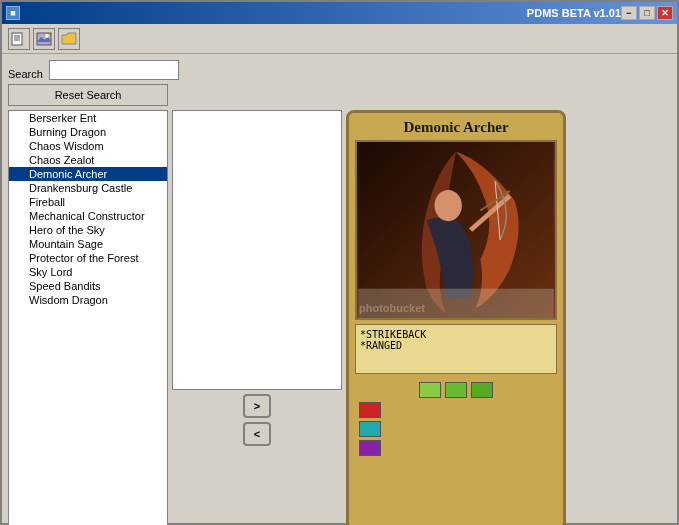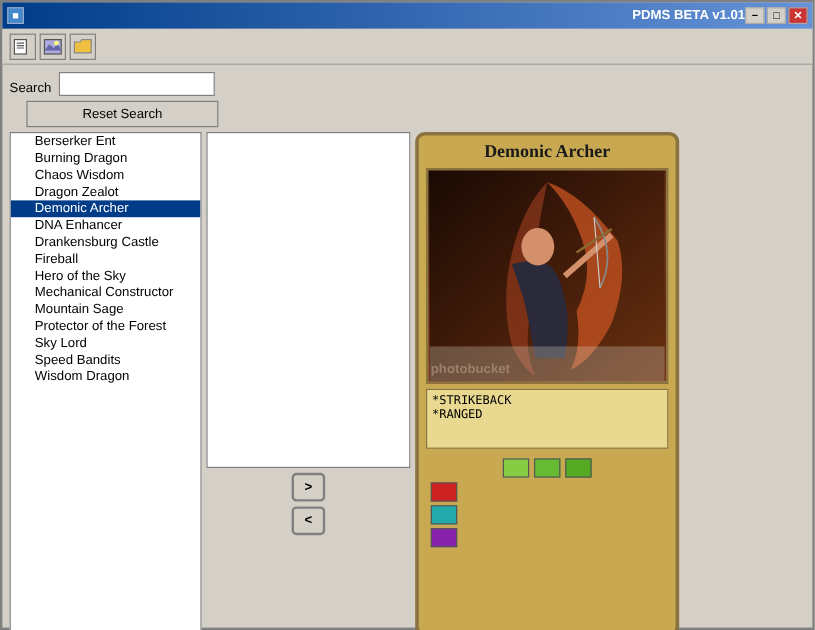--- a/index.html
+++ b/index.html
@@ -348,38 +348,37 @@
     </div>
   </div>
 
   <div class="content">
 
     <div class="search-row">
       <span class="search-label">Search</span>
       <input class="search-input" type="text" placeholder="" style="">
     </div>
 
-    <div style="margin-left:14px;">
+    <div style="margin-left:0;">
       <button class="reset-btn">Reset Search</button>
     </div>
 
     <div class="panels-row">
 
       <div class="left-panel">
         <div class="list-box">
           <div class="list-item">Berserker Ent</div>
           <div class="list-item">Burning Dragon</div>
           <div class="list-item">Chaos Wisdom</div>
-          <div class="list-item">Dragon Zealot</div>
+          <div class="list-item">Chaos Zealot</div>
           <div class="list-item selected">Demonic Archer</div>
-          <div class="list-item">DNA Enhancer</div>
           <div class="list-item">Drankensburg Castle</div>
           <div class="list-item">Fireball</div>
+          <div class="list-item">Mechanical Constructor</div>
           <div class="list-item">Hero of the Sky</div>
-          <div class="list-item">Mechanical Constructor</div>
           <div class="list-item">Mountain Sage</div>
           <div class="list-item">Protector of the Forest</div>
           <div class="list-item">Sky Lord</div>
           <div class="list-item">Speed Bandits</div>
           <div class="list-item">Wisdom Dragon</div>
         </div>
       </div>
 
       <div class="middle-inner">
 

